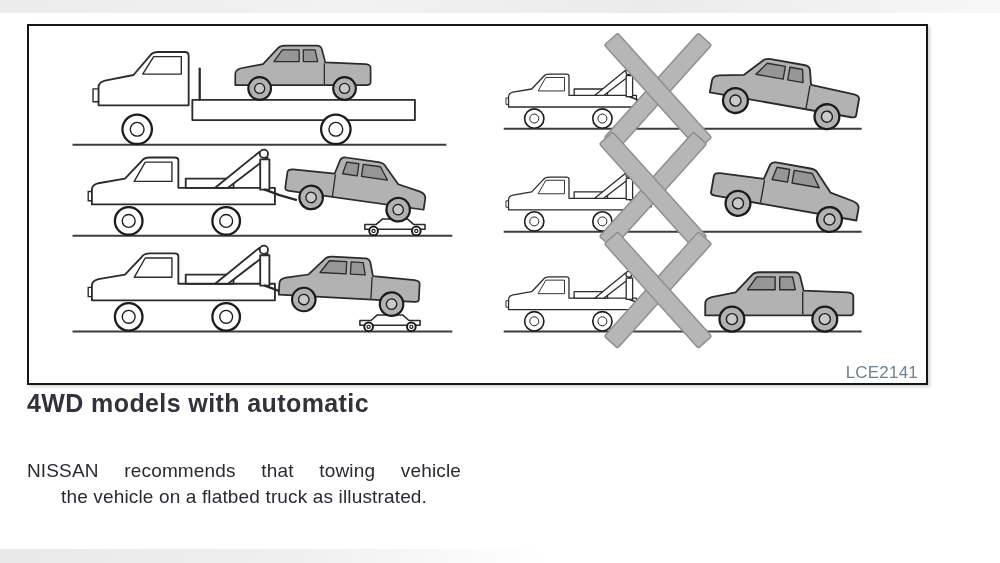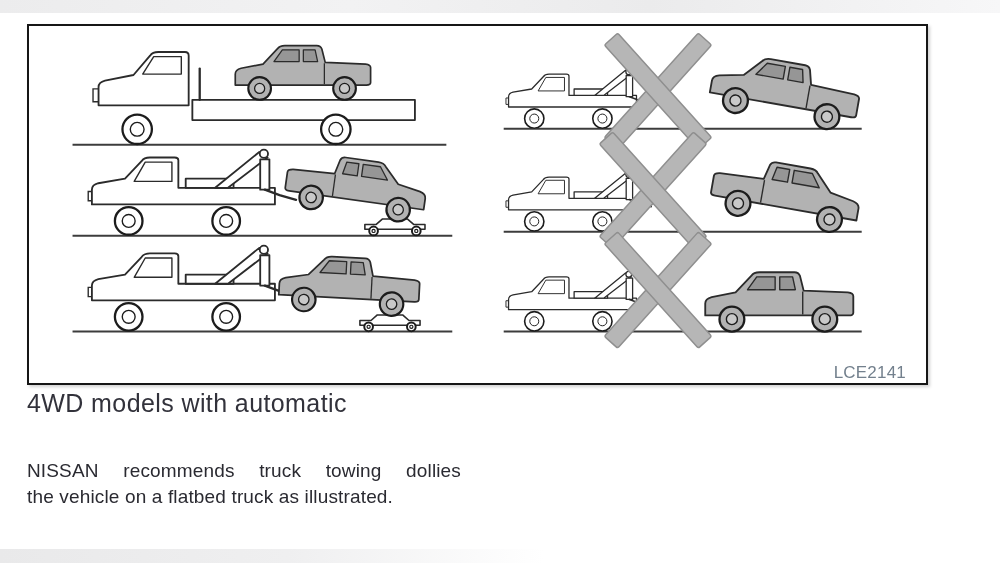--- a/index.html
+++ b/index.html
@@ -32,39 +32,39 @@
   .figure-frame{
     position:absolute;left:27px;top:24px;
     width:901px;height:361px;
     box-sizing:border-box;
     border:2.5px solid var(--frame-border);
     background:#fff;
     box-shadow:2px 2px 3px rgba(0,0,0,0.18);
   }
   .figure-frame svg{display:block;width:100%;height:100%;}
   .figure-code{
-    position:absolute;right:20px;bottom:0px;
+    position:absolute;right:8px;bottom:0px;
     font-size:17px;line-height:20px;
     color:var(--figure-code-color);
     letter-spacing:0.2px;
   }
   .section-heading{
     position:absolute;left:27px;top:389px;margin:0;
-    font-size:25px;font-weight:400;
+    font-size:25px;font-weight:700;
     line-height:29px;letter-spacing:0.4px;
     color:var(--heading-color);
   }
   .section-heading span{display:block;}
   .body-paragraph{
     position:absolute;left:27px;top:458px;margin:0;
     width:434px;
     font-size:19px;line-height:26px;letter-spacing:0.15px;
     color:var(--body-color);
   }
-  .body-paragraph span{display:block;}
+  .body-paragraph span{display:block;text-align:center;}
   .jline{text-align:justify;text-align-last:justify;}
 
   
   .outline-veh{fill:#ffffff;stroke:var(--outline);stroke-width:2;stroke-linejoin:round;}
   .gray-veh{fill:var(--vehicle-fill);stroke:var(--outline);stroke-width:2;stroke-linejoin:round;}
   .gray-win{fill:var(--window-fill);stroke:var(--outline);stroke-width:1.5;stroke-linejoin:round;}
   .white-win{fill:#ffffff;stroke:var(--outline);stroke-width:1.5;stroke-linejoin:round;}
   .tire-w{fill:#ffffff;stroke:#1c1c1c;stroke-width:2.5;}
   .hub-w{fill:#ffffff;stroke:#1c1c1c;stroke-width:1.5;}
   .tire-g{fill:var(--vehicle-fill);stroke:#1c1c1c;stroke-width:2.5;}
@@ -181,17 +181,17 @@
   </svg>
 
   <div class="figure-code">LCE2141</div>
 </div>
 
 <h1 class="section-heading">
   <span>4WD models with automatic</span>
 </h1>
 
 <p class="body-paragraph">
-  <span class="jline">NISSAN recommends truck towing dollies</span>
+  <span class="jline">NISSAN recommends that towing vehicle</span>
   <span>the vehicle on a flatbed truck as illustrated.</span>
 </p>
 
 <div class="bottom-edge"></div>
 
 </body></html>

